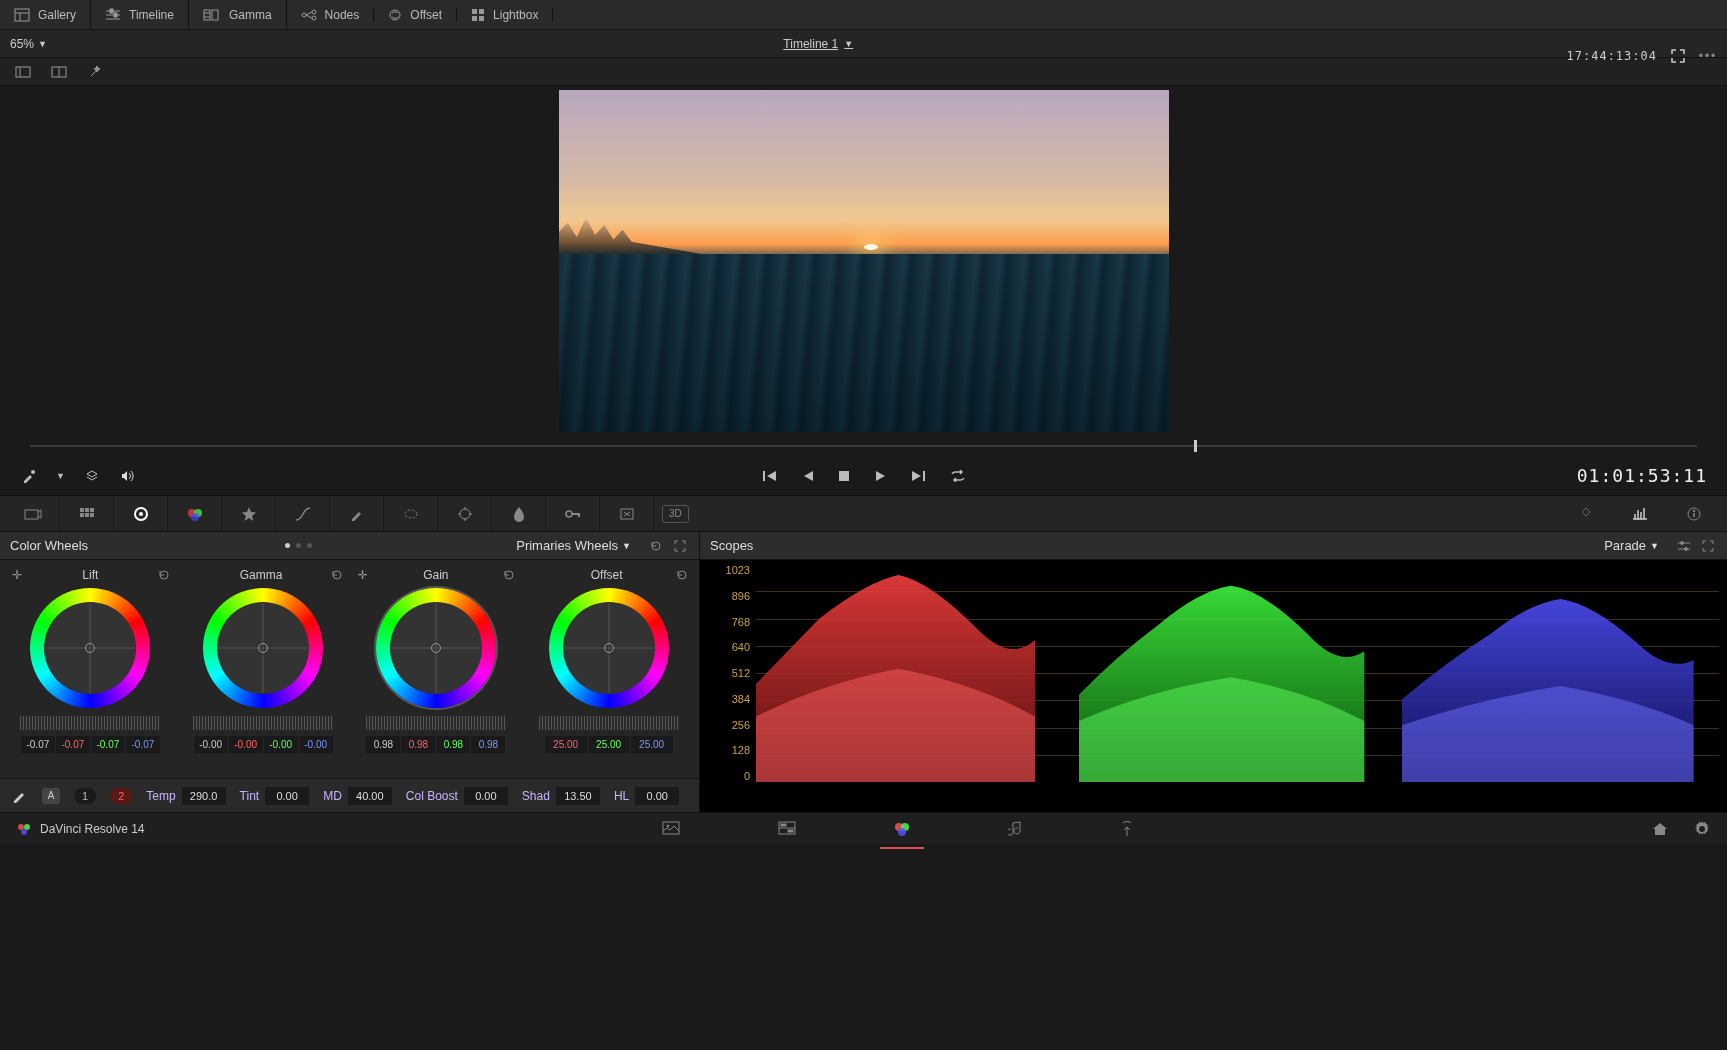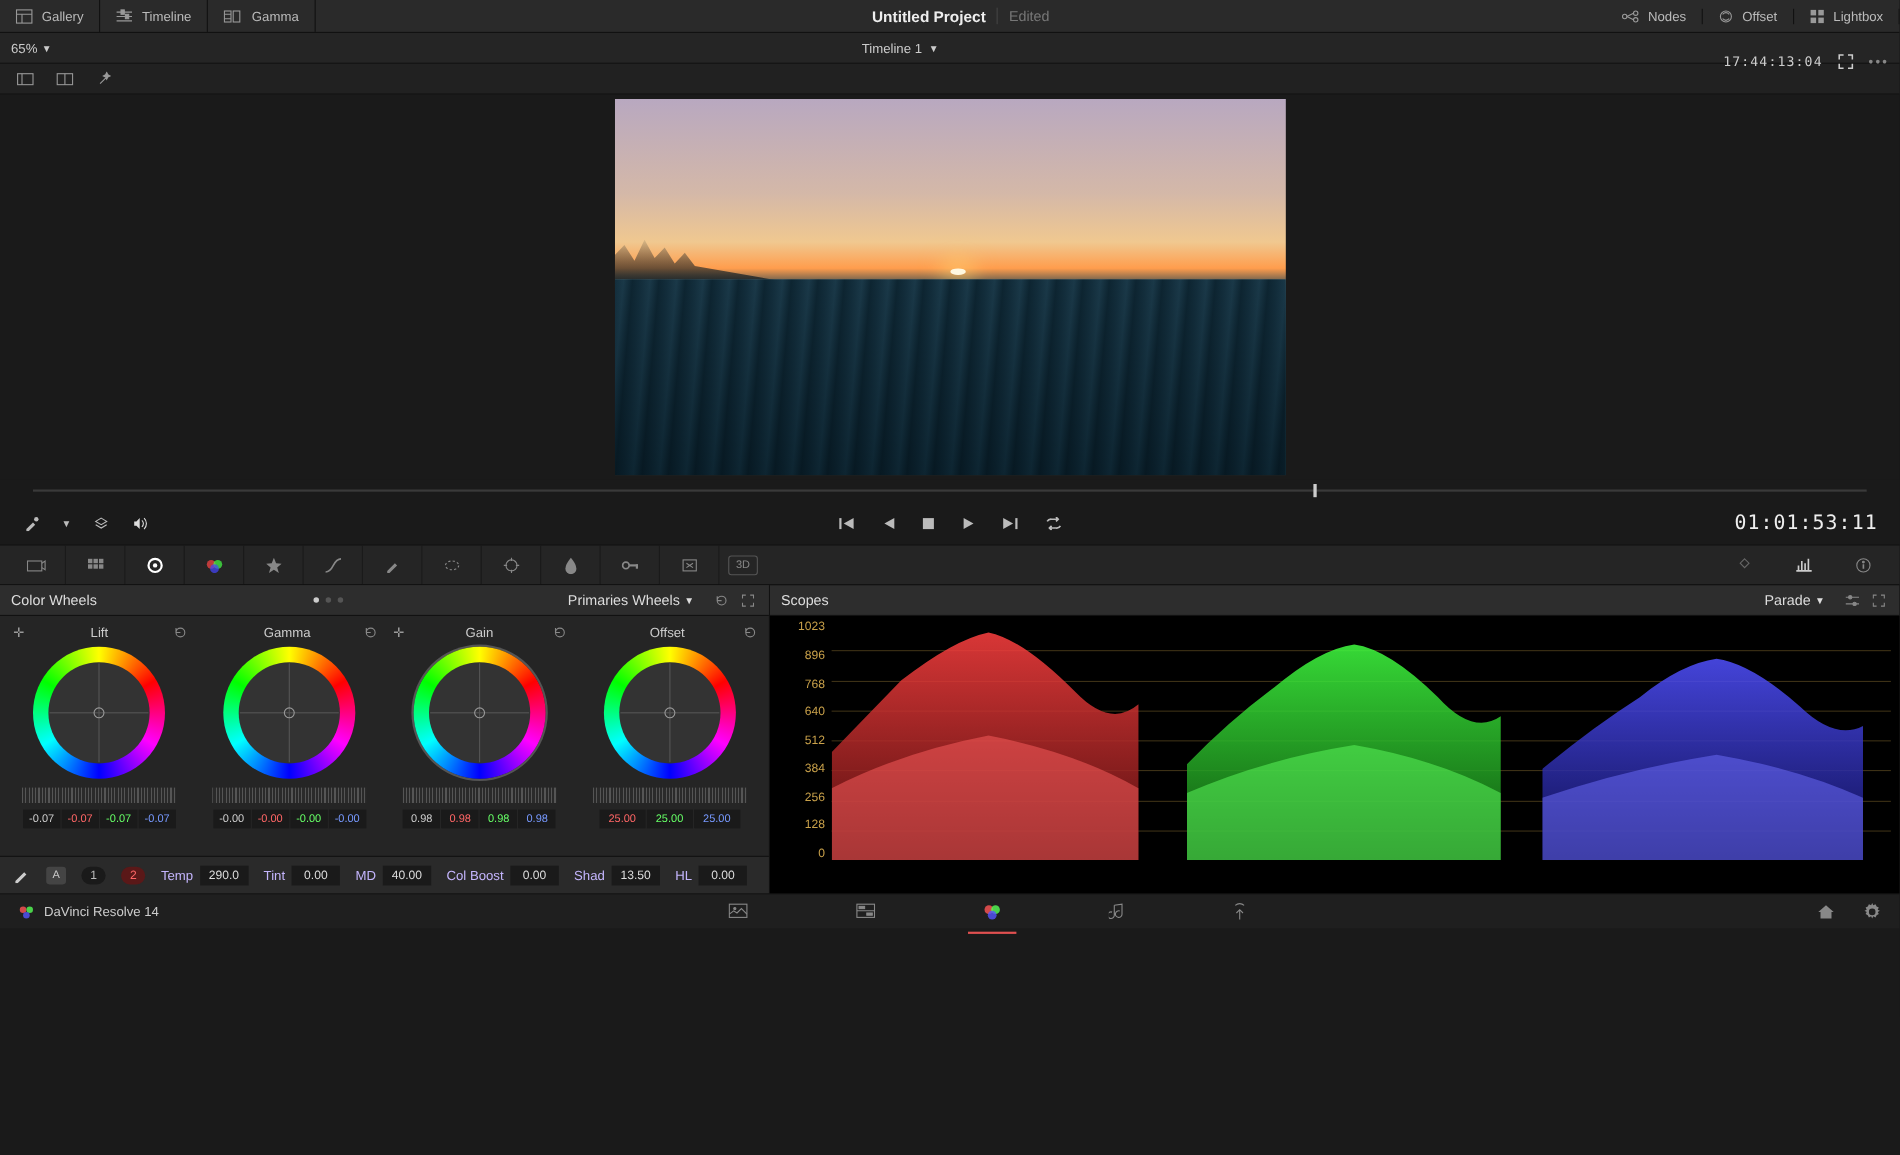--- a/index.html
+++ b/index.html
@@ -5,21 +5,21 @@
 * { margin:0; padding:0; box-sizing:border-box; font-family:-apple-system,BlinkMacSystemFont,"Segoe UI",sans-serif; }
 body { background:#1a1a1a; color:#bbb; font-size:12px; user-select:none; overflow:hidden; width:1727px; height:1050px; }
 .topbar { height:30px; background:#2a2a2a; display:flex; align-items:center; border-bottom:1px solid #111; }
 .tb-group { display:flex; align-items:center; height:100%; padding:0 14px; border-right:1px solid #111; cursor:pointer; gap:8px; }
 .tb-center { flex:1; display:flex; justify-content:center; align-items:center; gap:10px; }
 .proj-title { color:#eee; font-weight:600; font-size:14px; }
 .proj-status { color:#777; font-size:13px; border-left:1px solid #444; padding-left:10px; }
 .tb-right { display:flex; }
 .subbar { height:28px; background:#252525; display:flex; align-items:center; border-bottom:1px solid #111; padding:0 10px; }
 .zoom { color:#ccc; display:flex; align-items:center; gap:4px; min-width:60px;}
-.sub-center { flex:1; display:flex; justify-content:center; align-items:center; gap:6px; color:#ccc; }
+.sub-center { flex:1; display:flex; justify-content:center; align-items:center; gap:6px; color:#ccc;text-decoration:underline; }
 .sub-right { display:flex; align-items:center; gap:12px; color:#ccc;margin-top:24px;}
 .toggles { height:28px; background:#212121; display:flex; align-items:center; gap:18px; padding:0 14px; border-bottom:1px solid #111; }
 .icon-btn { width:18px; height:18px; display:flex; align-items:center; justify-content:center; cursor:pointer; color:#999; }
 .viewer { height:350px; background:#1a1a1a; display:flex; align-items:center; justify-content:center; position:relative; }
 .viewer-img { width:610px; height:342px; position:relative; overflow:hidden; }
 .sky { position:absolute; inset:0; background:linear-gradient(to bottom,#b8a8c0 0%,#d4b8a8 25%,#f0c890 38%,#ff9d4d 45%,#2a4550 50%,#1e3842 100%); }
 .sun { position:absolute; left:50%; top:45%; width:14px; height:6px; background:#fff8e0; border-radius:50%; box-shadow:0 0 20px 8px rgba(255,220,120,.6); }
 .trees { position:absolute; left:0; top:36%; width:30%; height:14%; background:linear-gradient(to top,#1a2428,transparent); clip-path:polygon(0 100%,0 40%,5% 20%,10% 50%,15% 10%,20% 45%,25% 25%,30% 55%,35% 35%,40% 60%,100% 100%); }
 .water { position:absolute; left:0; right:0; top:48%; bottom:0; background:repeating-linear-gradient(95deg,#2a4550 0px,#3a5560 8px,#1e3842 16px,#2a4550 24px),linear-gradient(to bottom,#3a5560,#1e3842); background-blend-mode:overlay;}
 .scrubber { height:20px; display:flex; align-items:center; padding:0 30px; }
@@ -103,24 +103,20 @@
   </div>
   <div class="tb-group">
     <svg width="18" height="12" viewBox="0 0 18 12" stroke="#999" fill="none">
         <rect x="1" y="1" width="6" height="10"></rect>
         <rect x="9" y="1" width="6" height="10"></rect>
         <line x1="1" y1="4" x2="7" y2="4"></line>
         <line x1="1" y1="8" x2="7" y2="8"></line>
       </svg>
     <span>Gamma</span>
   </div>
-  <div class="tb-center">
-    <span class="proj-title">Untitled Project</span>
-    <span class="proj-status">Edited</span>
-  </div>
   <div class="tb-right">
     <div class="tb-group">
       <svg width="16" height="12" viewBox="0 0 16 12" stroke="#999" fill="none">
           <circle cx="3" cy="6" r="2"></circle>
           <circle cx="13" cy="3" r="2"></circle>
           <circle cx="13" cy="9" r="2"></circle>
           <line x1="5" y1="6" x2="11" y2="3"></line>
           <line x1="5" y1="6" x2="11" y2="9"></line>
         </svg>
       <span>Nodes</span>

